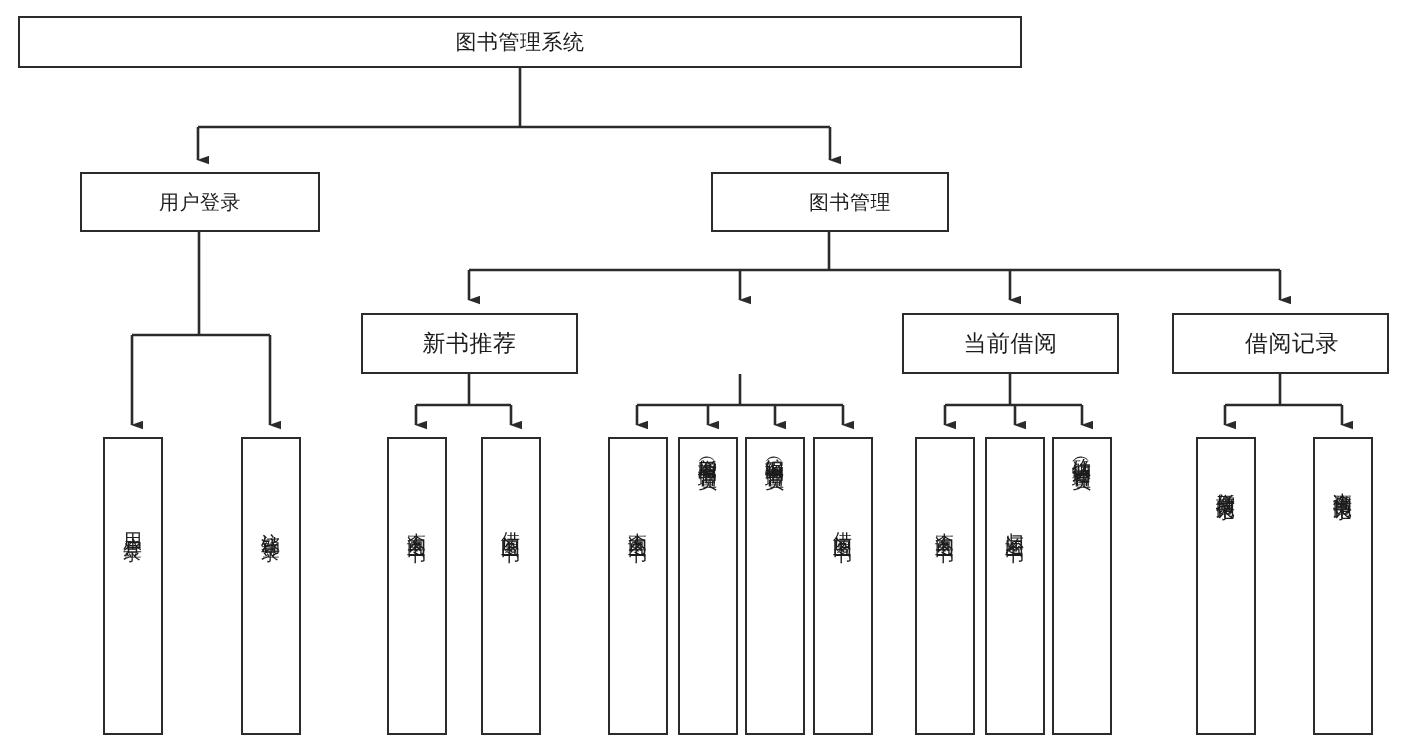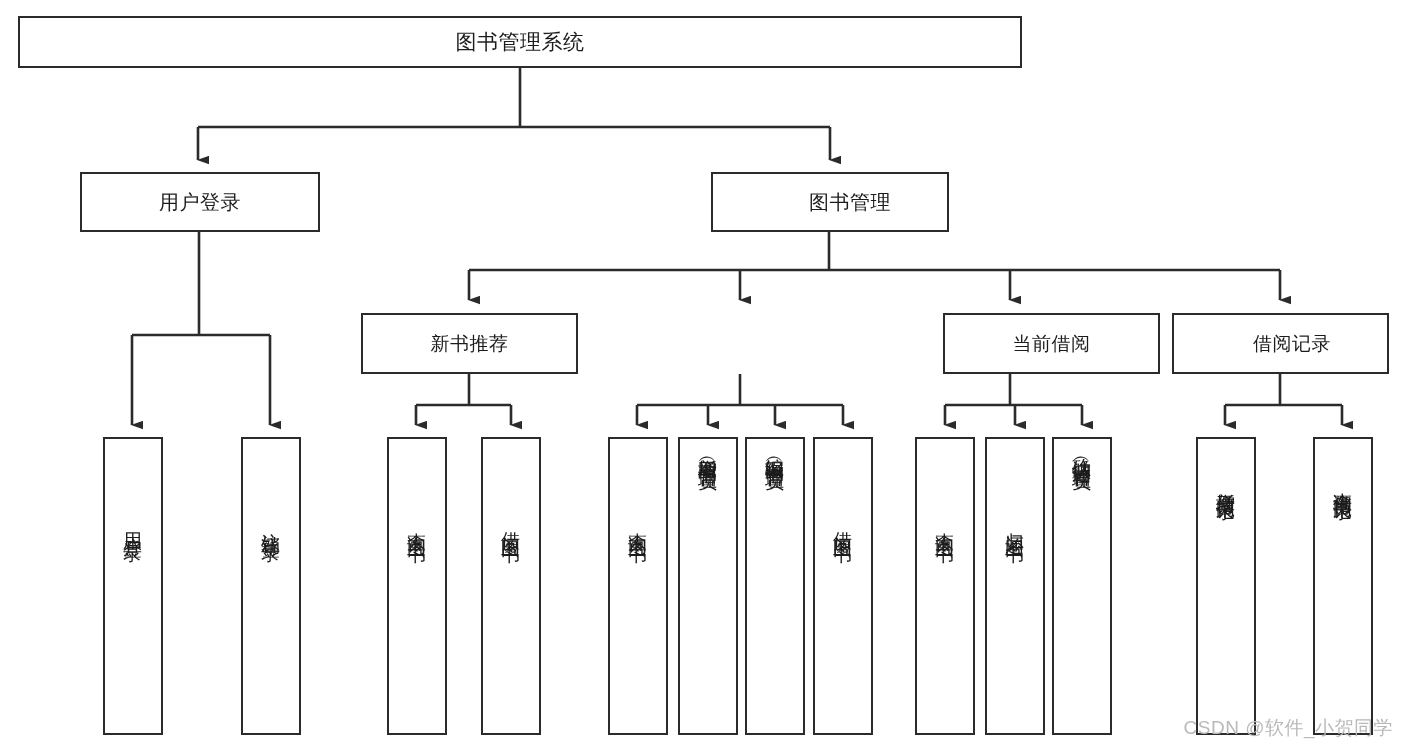--- a/index.html
+++ b/index.html
@@ -35,21 +35,21 @@
     justify-content: center;
     color: #1c1c1c;
   }
   .node.level-root {
     font-size: 21px;
   }
   .node.level-2 {
     font-size: 20px;
   }
   .node.level-3 {
-    font-size: 19px;
+    font-size: 23px;
     text-align: center;
   }
   .node.leaf {
     font-size: 19px;
     align-items: flex-start;
     justify-content: center;
     padding-top: 0;
   }
   .node .label {
     line-height: 1.05;
@@ -140,21 +140,21 @@
   <div class="node level-2" style="left:80px; top:172px; width:240px; height:60px;">
     <span class="label">用户登录</span>
   </div>
   <div class="node level-2" style="left:711px; top:172px; width:238px; height:60px;padding-left:40px;">
     <span class="label">图书管理</span>
   </div>
 
   <div class="node level-3" style="left:361px; top:313px; width:217px; height:61px;">
     <span class="label">新书推荐</span>
   </div>
-  <div class="node level-3" style="left:902px; top:313px; width:217px; height:61px;margin-left:41px;">
+  <div class="node level-3" style="left:902px; top:313px; width:217px; height:61px;">
     <span class="label">当前借阅</span>
   </div>
   <div class="node level-3" style="left:1172px; top:313px; width:217px; height:61px;padding-left:23px;">
     <span class="label">借阅记录</span>
   </div>
 
   <div class="node leaf" style="left:103px; top:437px; width:60px; height:298px; padding-top:78px;">
     <span class="label">用户登录</span>
   </div>
   <div class="node leaf" style="left:241px; top:437px; width:60px; height:298px; padding-top:78px;">
@@ -191,15 +191,14 @@
     <span class="label">确认归还（管理员）</span>
   </div>
 
   <div class="node leaf tall-text" style="left:1196px; top:437px; width:60px; height:298px; padding-top:38px;">
     <span class="label">新增借阅记录</span>
   </div>
   <div class="node leaf tall-text" style="left:1313px; top:437px; width:60px; height:298px; padding-top:38px;">
     <span class="label">查询借阅记录</span>
   </div>
 
-  <div class="watermark">CSDN @软件_小贺同学</div>
 
 </div>
 
 </body></html>

